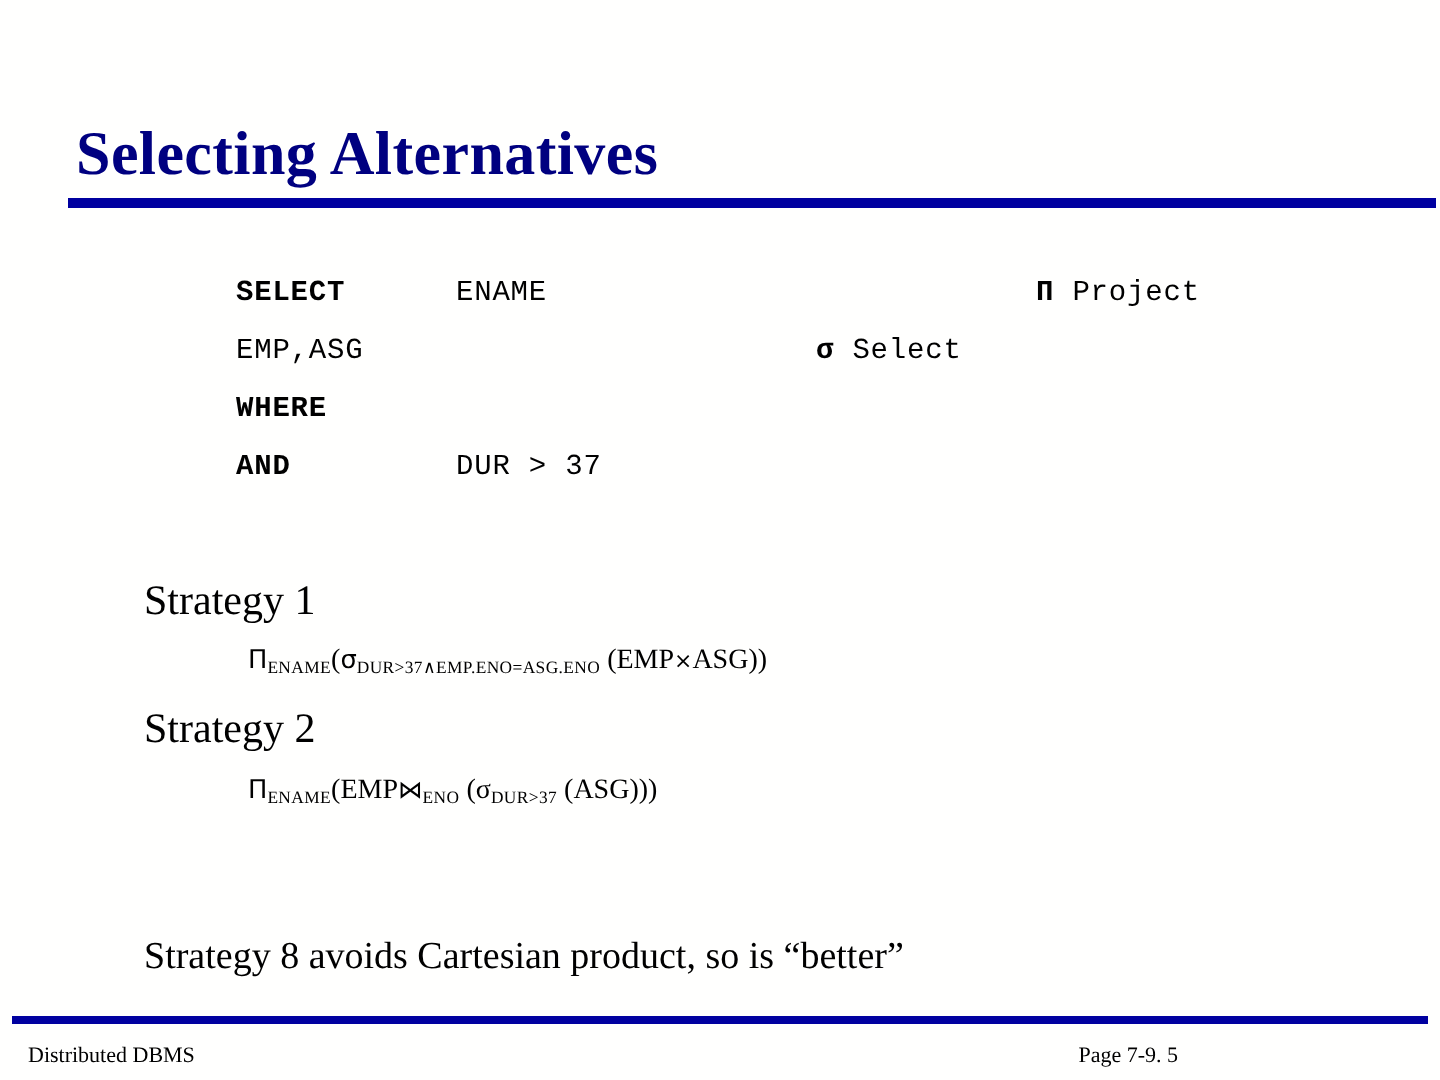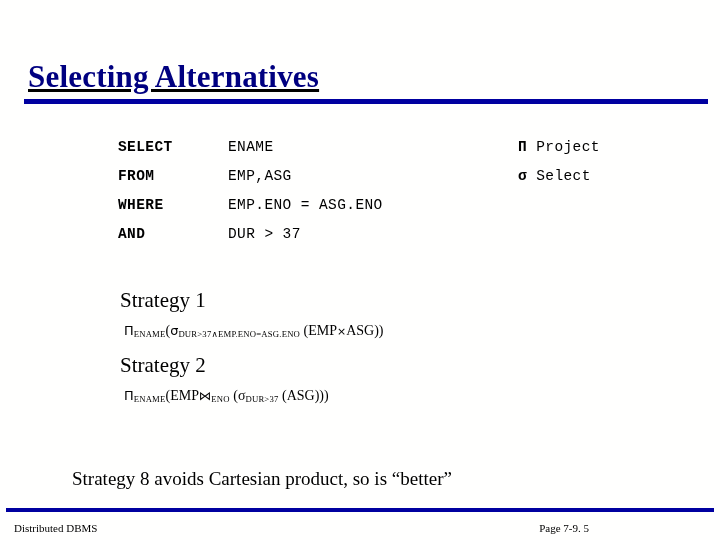--- a/index.html
+++ b/index.html
@@ -20,24 +20,23 @@
   .slide {
     position: absolute;
     inset: 0;
     width: 720px;
     height: 540px;
   }
 
   
   .title-block {
     position: absolute;
-    left: 6px;
+    left: 16px;
     top: 58px;
     width: 592px;
-    text-decoration: underline;
   }
   .slide-title {
     margin: 0;
     padding: 0 0 0 22px;
     font-family: "Liberation Serif", "DejaVu Serif", serif;
     font-size: 31px;
     font-weight: bold;
     line-height: 38px;
     color: #000080;
     letter-spacing: 0.2px;
@@ -95,21 +94,20 @@
     position: absolute;
     left: 72px;
     top: 286px;
     width: 640px;
   }
   .strategy-head {
     font-family: "Liberation Serif", "DejaVu Serif", serif;
     font-size: 21px;
     line-height: 28px;
     white-space: nowrap;
-    margin-left: 48px;
   }
   .formula {
     font-family: "Liberation Serif", "DejaVu Serif", serif;
     font-size: 14px;
     line-height: 34px;
     padding-left: 52px;
     white-space: nowrap;
   }
   .formula .sub {
     font-size: 0.62em;
@@ -194,28 +192,26 @@
 
   <div class="sql-block">
 
     <div class="sql-row">
       <span class="sql-kw">SELECT</span>
       <span class="sql-val">ENAME</span>
       <span class="legend-cell"><span class="legend-sym">Π</span><span> Project</span></span>
     </div>
 
     <div class="sql-row">
-      <span class="sql-kw">FROM</span>
       <span class="sql-val">EMP,ASG</span>
       <span class="legend-cell"><span class="legend-sym">σ</span><span> Select</span></span>
     </div>
 
     <div class="sql-row">
       <span class="sql-kw">WHERE</span>
-      <span class="sql-val">EMP.ENO = ASG.ENO</span>
     </div>
 
     <div class="sql-row">
       <span class="sql-kw">AND</span>
       <span class="sql-val">DUR &gt; 37</span>
     </div>
 
   </div>
 
   <div class="strategies">

